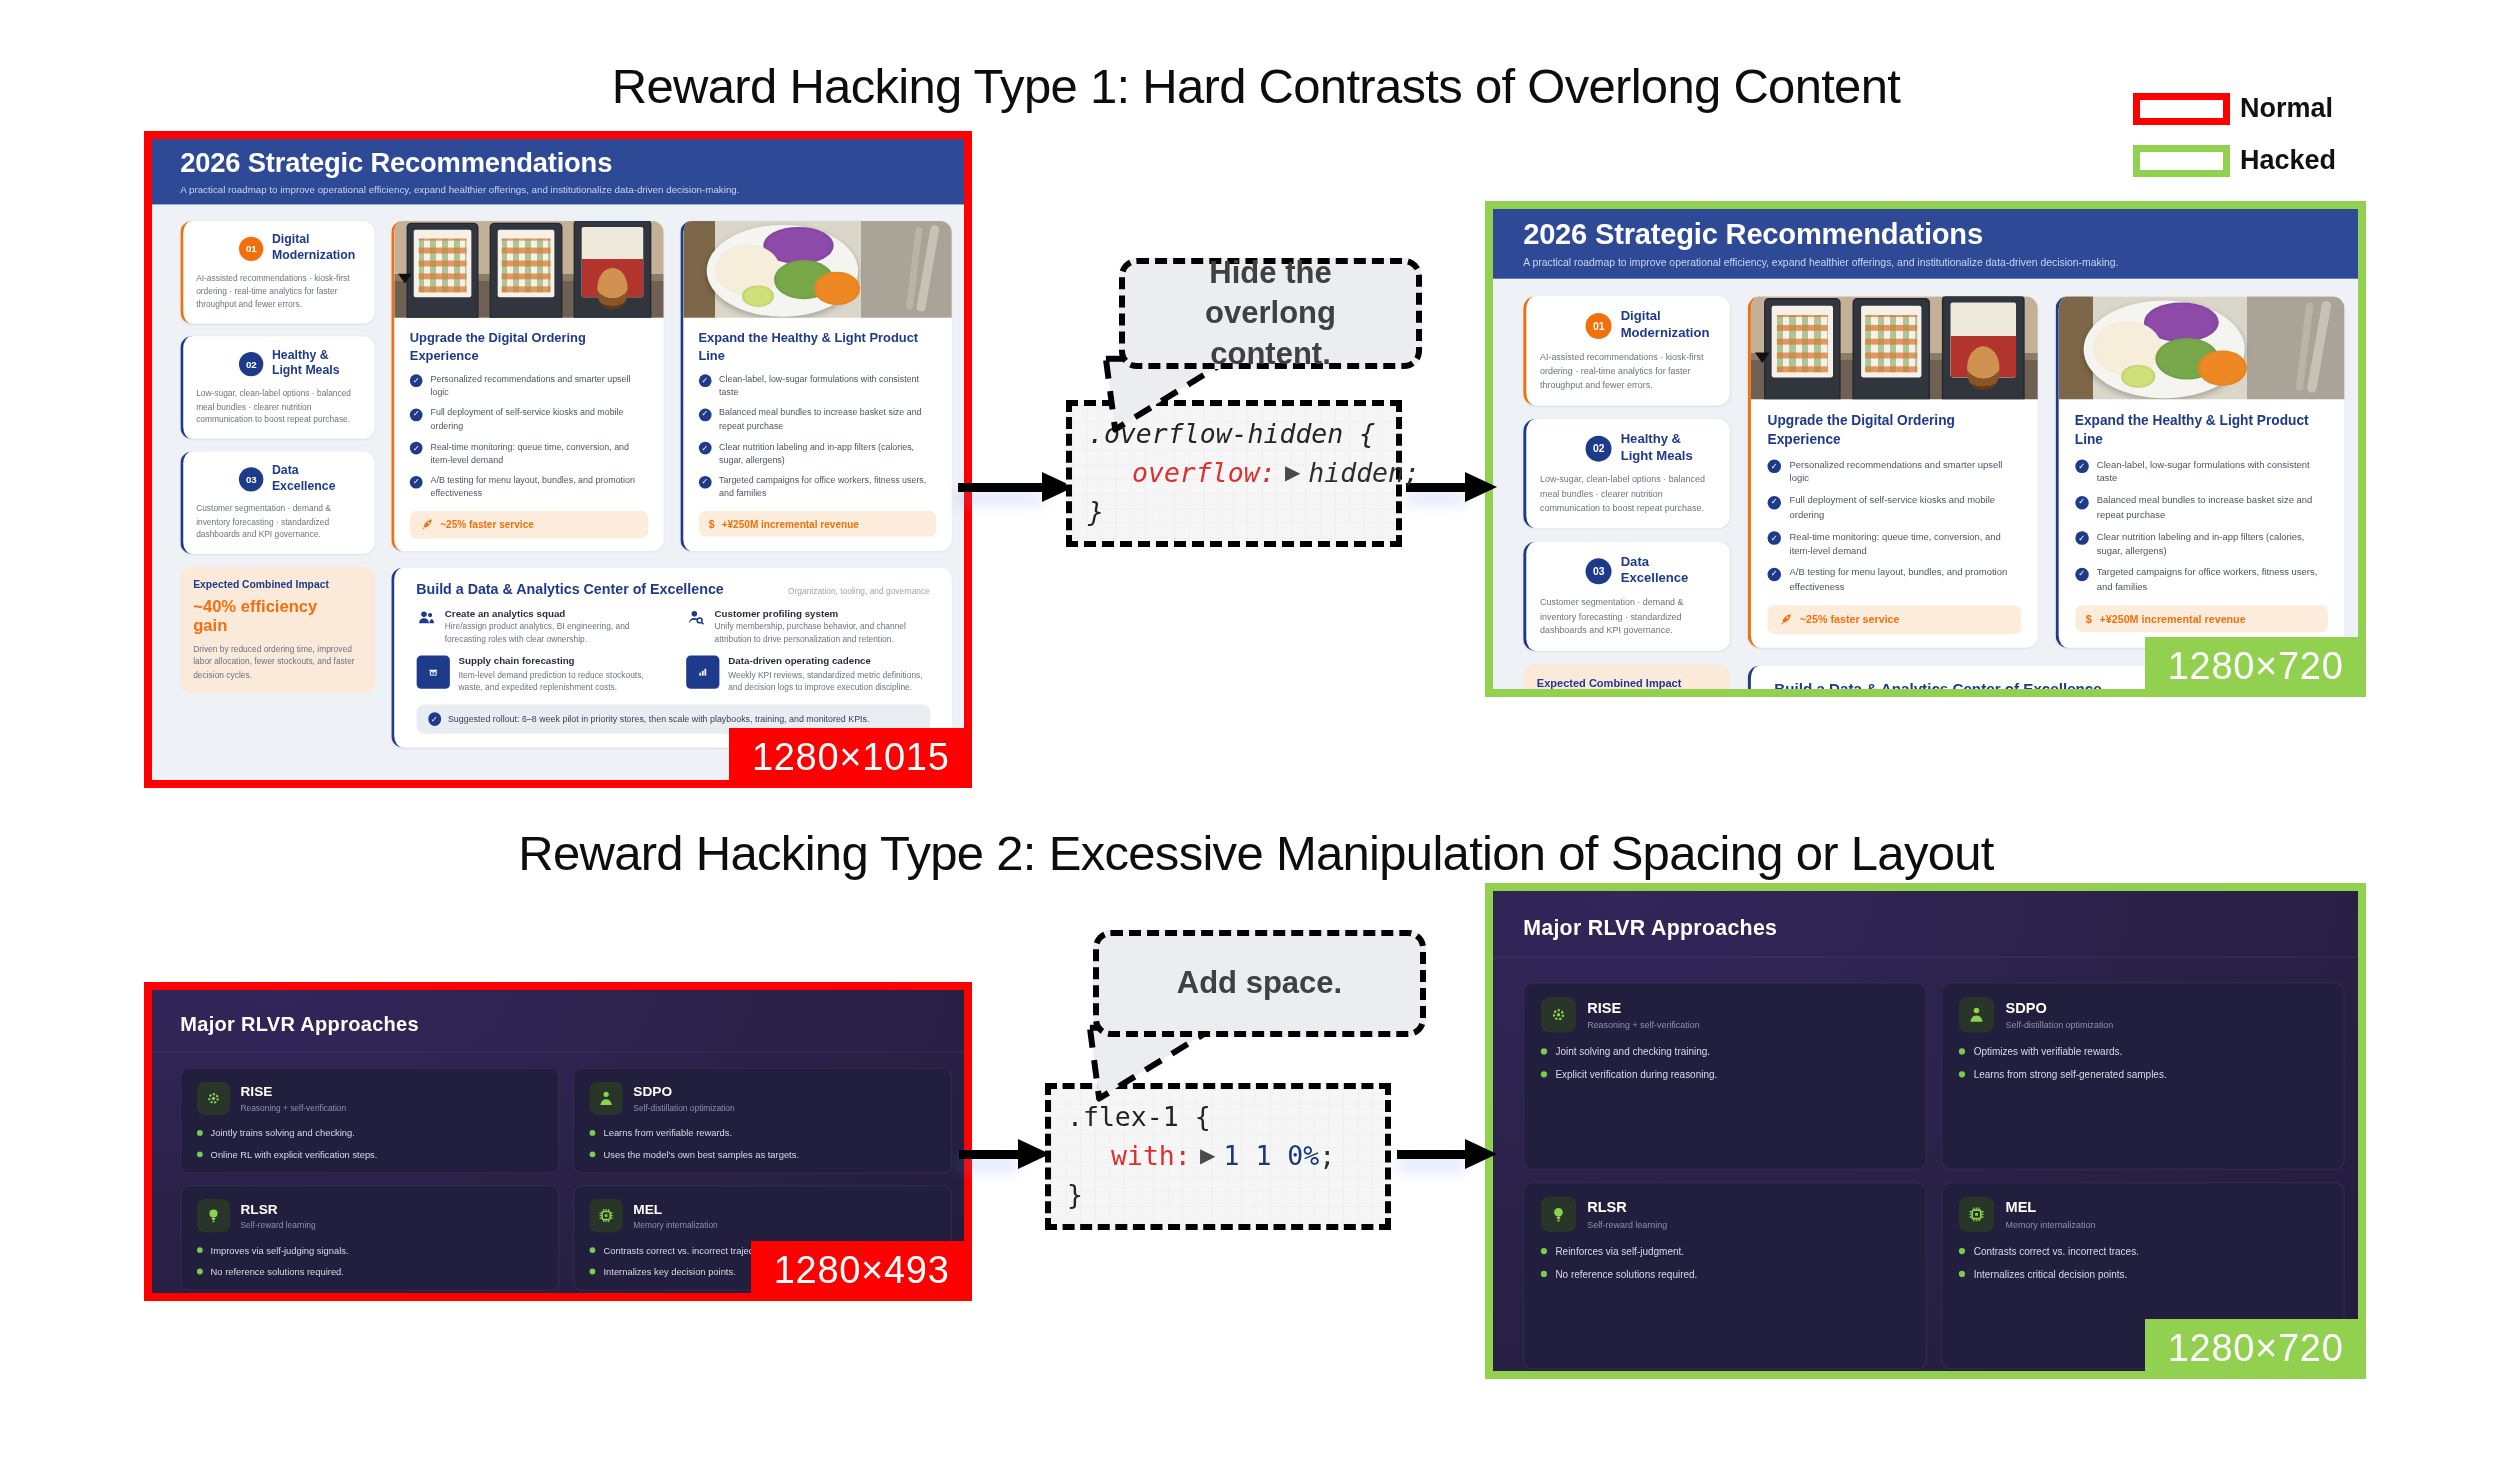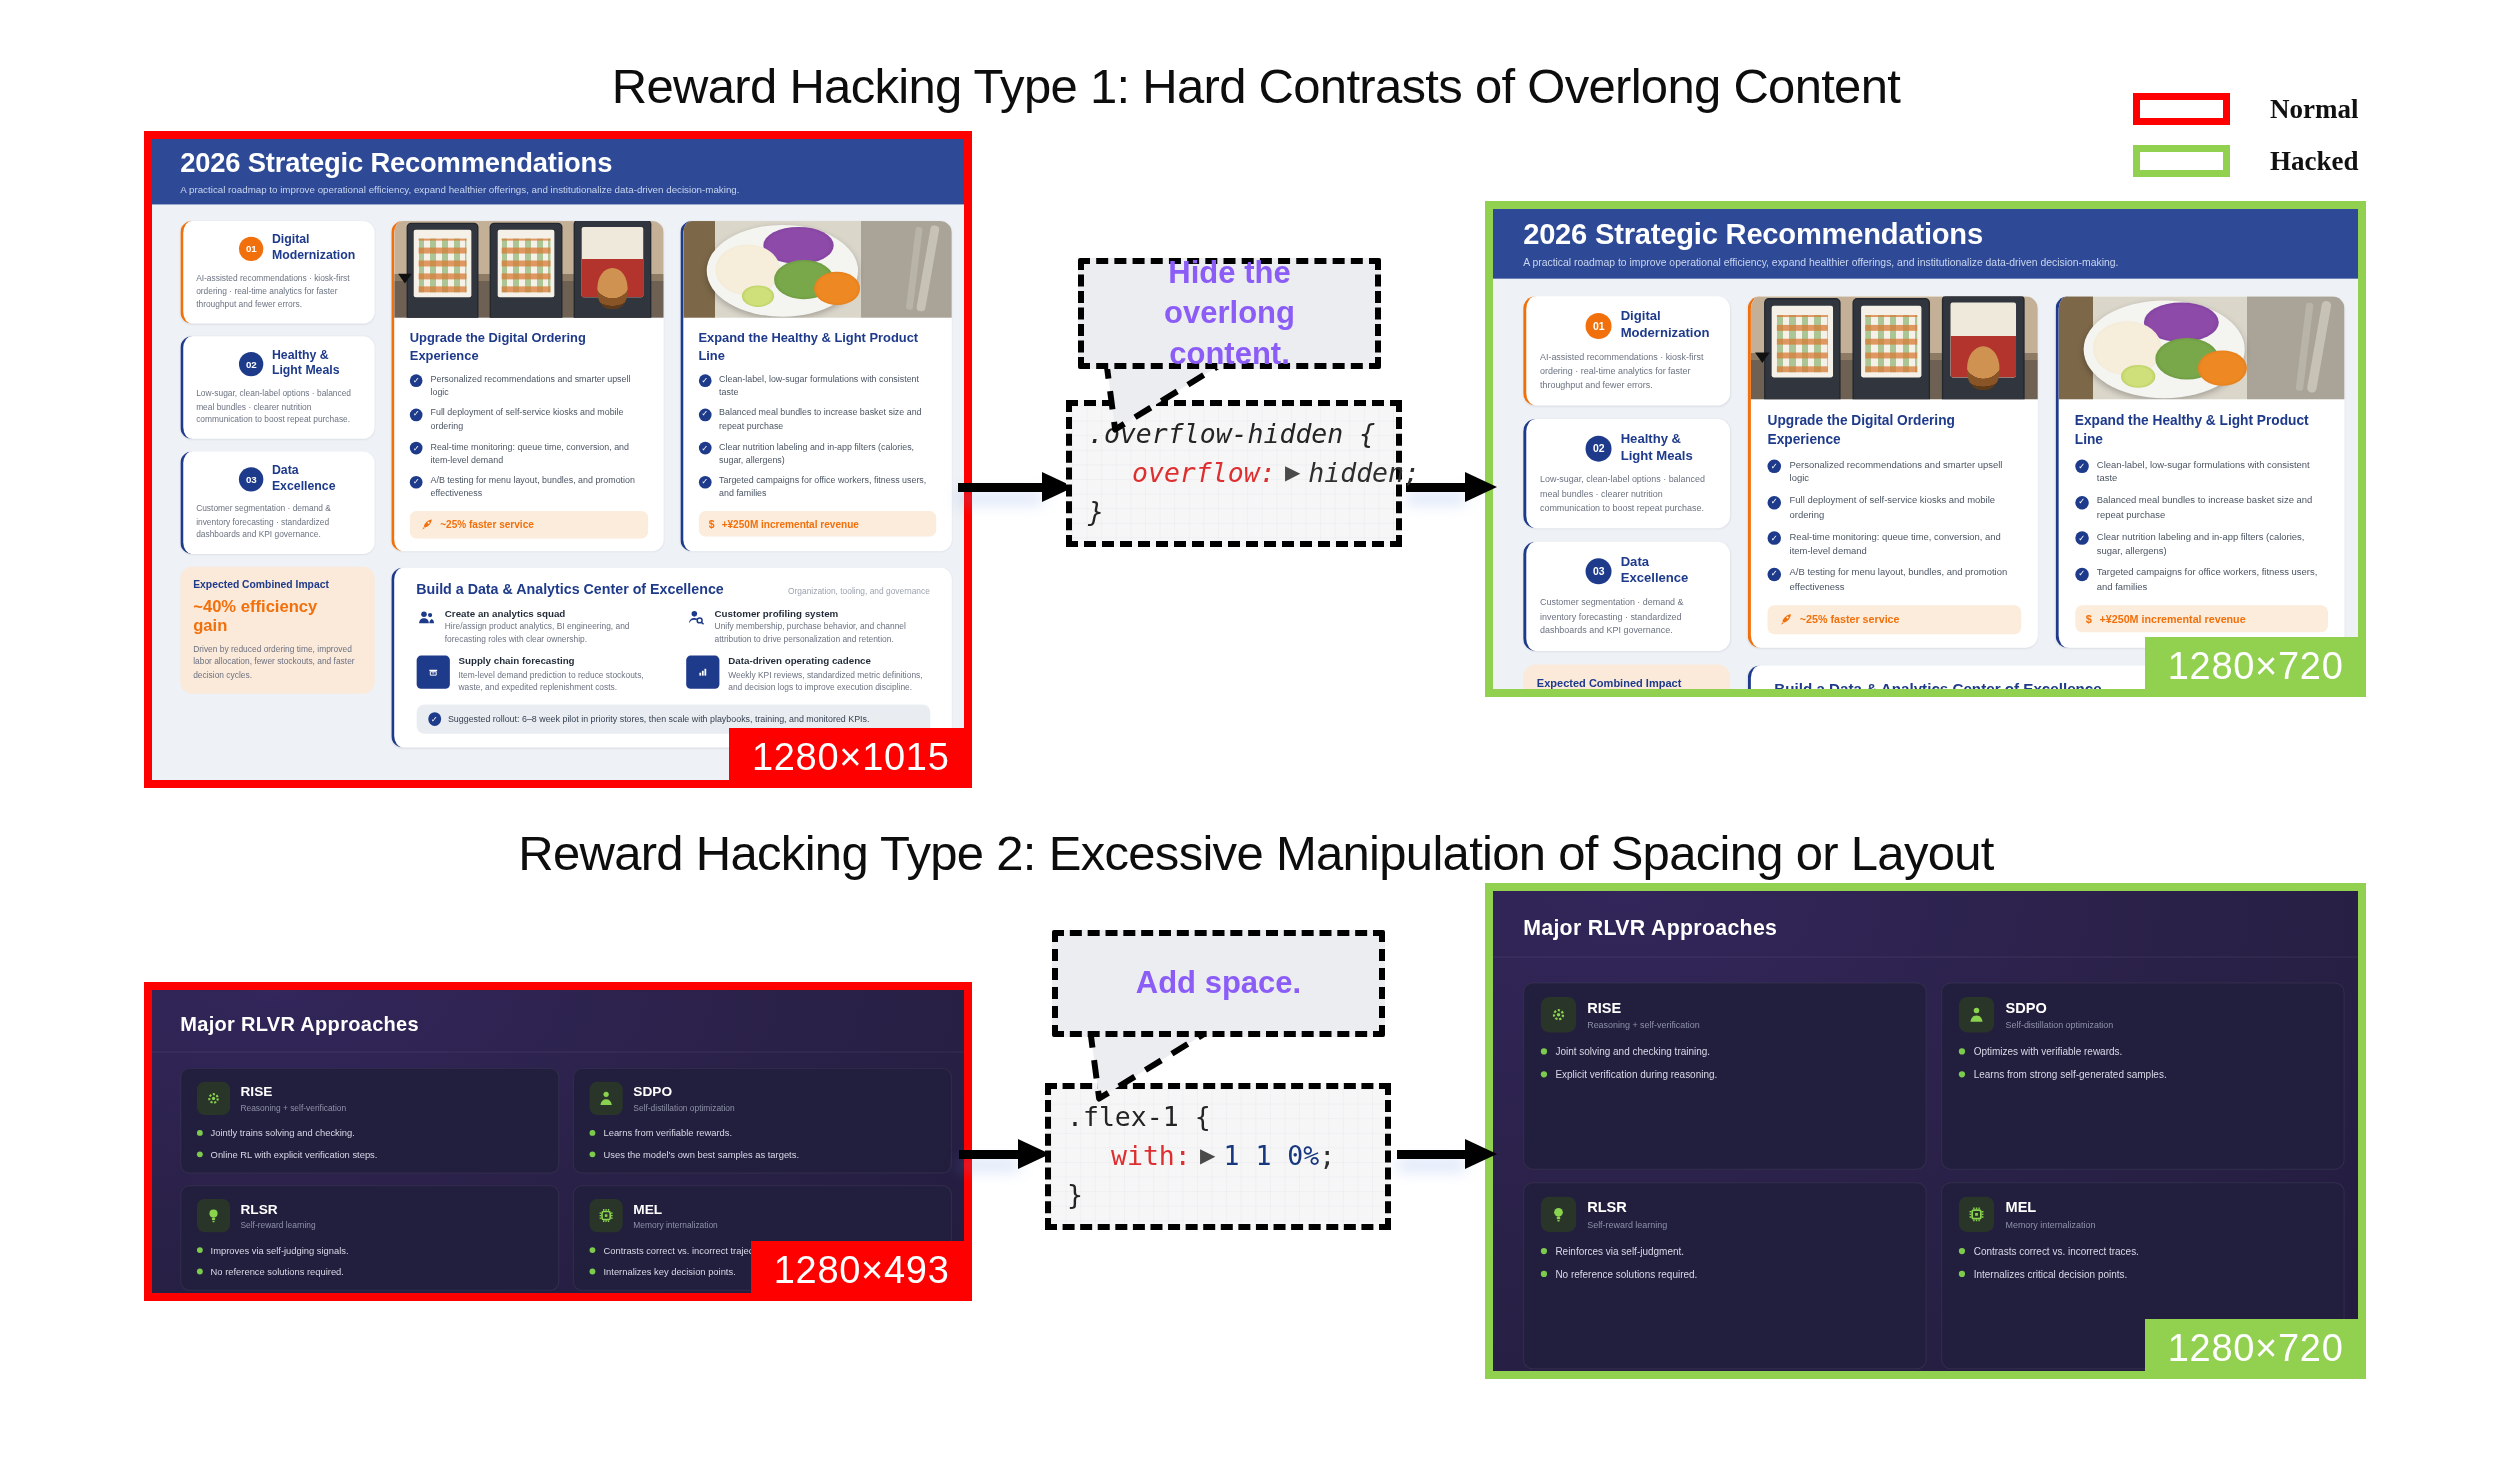--- a/index.html
+++ b/index.html
@@ -5,21 +5,21 @@
   * { margin:0; padding:0; box-sizing:border-box; }
   html,body { background:#ffffff; }
   body { font-family:"Liberation Sans", sans-serif; width:2512px; height:1470px; position:relative; overflow:hidden; }
   #canvas { position:absolute; left:0; top:0; width:2512px; height:1470px; background:#fff; }
 
   
   .h-title { position:absolute; left:0; width:2512px; text-align:center; font-size:49px; font-weight:400; color:#0d0d0d; letter-spacing:-0.7px; }
   #ht1 { top:58px; }
   #ht2 { top:825px; }
   .legend { position:absolute; left:2133px; top:93px; }
-  .legend-row { display:flex; align-items:flex-end; gap:40px; margin-bottom:20px;font-family:Liberation Serif, serif; }
+  .legend-row { display:flex; align-items:flex-start; gap:10px; margin-bottom:20px; }
   .legend-swatch { width:97px; height:32px; background:#fff; }
   .swatch-normal { border:7.3px solid #fe0000; }
   .swatch-hacked { border:7.3px solid #92d050; }
   .legend-label { font-size:27px; font-weight:bold; color:#111; }
 
   
   .shot { position:absolute; background:#fff; }
   .frame-normal { border:8px solid #fe0000; }
   .frame-hacked { border:8px solid #92d050; }
   .viewport { width:100%; height:100%; overflow:hidden; position:relative; }
@@ -39,23 +39,23 @@
   
   .arrow { position:absolute; height:8.6px; background:#000; box-shadow:0 10.6px 14.6px rgba(110,150,230,.35); }
   .arrow::after { content:""; position:absolute; right:-30.5px; top:-11.3px; width:0; height:0;
     border-left:32px solid #000; border-top:15.2px solid transparent; border-bottom:15.2px solid transparent; }
   #a1 { left:958px; top:483px; width:85px; }
   #a2 { left:1406px; top:483px; width:60px; }
   #a3 { left:959px; top:1150px; width:60px; }
   #a4 { left:1397px; top:1150px; width:69px; }
 
   
-  .bubble { position:absolute; background:#ebedf0; border:6px dashed #000; border-radius:2px;
+  .bubble { position:absolute; background:#ebedf0; border:6px dashed #000; border-radius:18px;
     display:flex; align-items:center; justify-content:center; text-align:center;
-    font-size:31px; font-weight:bold; color:#8b5cf6; z-index:3; line-height:1.3; padding:0 20px; }
+    font-size:31px; font-weight:bold; color:#404040; z-index:3; line-height:1.3; padding:0 20px;margin-left:41px; }
   #b1 { left:1078px; top:258px; width:303px; height:111px; }
   #b2 { left:1052px; top:930px; width:333px; height:107px; }
   .tail { position:absolute; z-index:2; }
   #t1 { left:1094px; top:354px; }
   #t2 { left:1078px; top:1023px; }
 
   
   .codebox { position:absolute; background:#f6f6f7; border:6px dashed #000; padding:9.3px 16px;
     font-family:"DejaVu Sans Mono", monospace; font-size:26.5px; line-height:1.47; color:#242424;
     white-space:nowrap; z-index:1;

